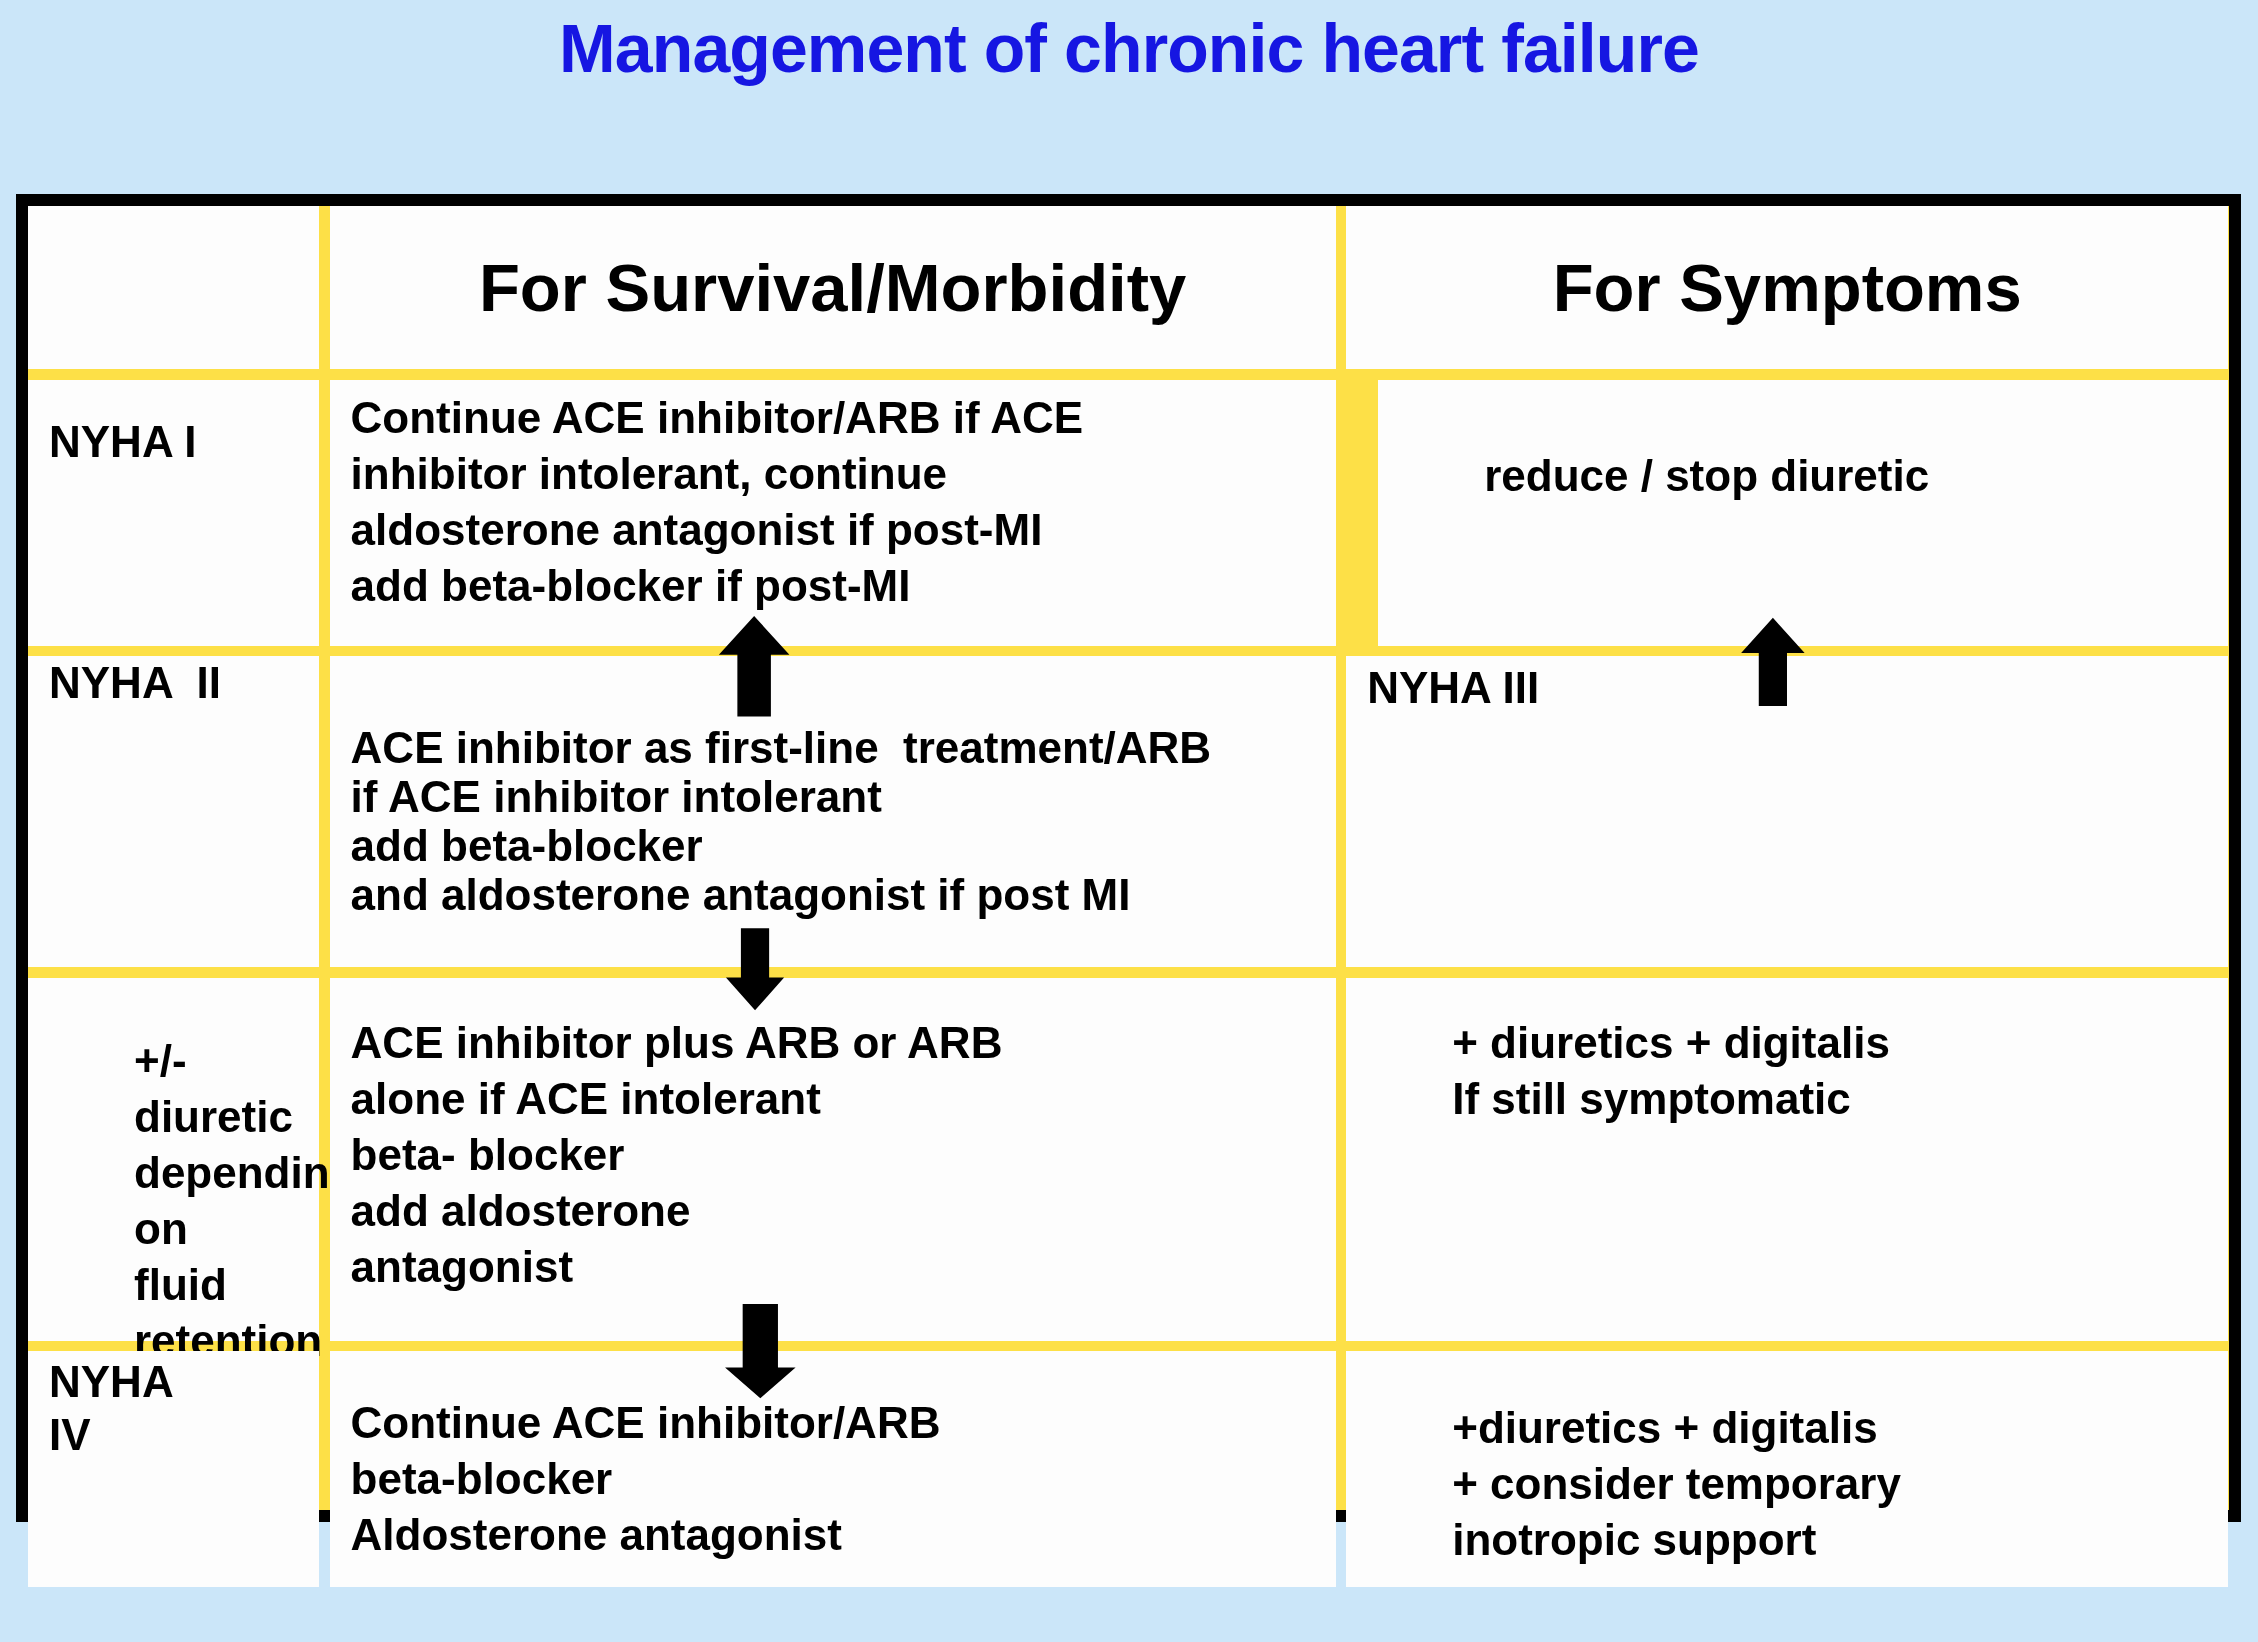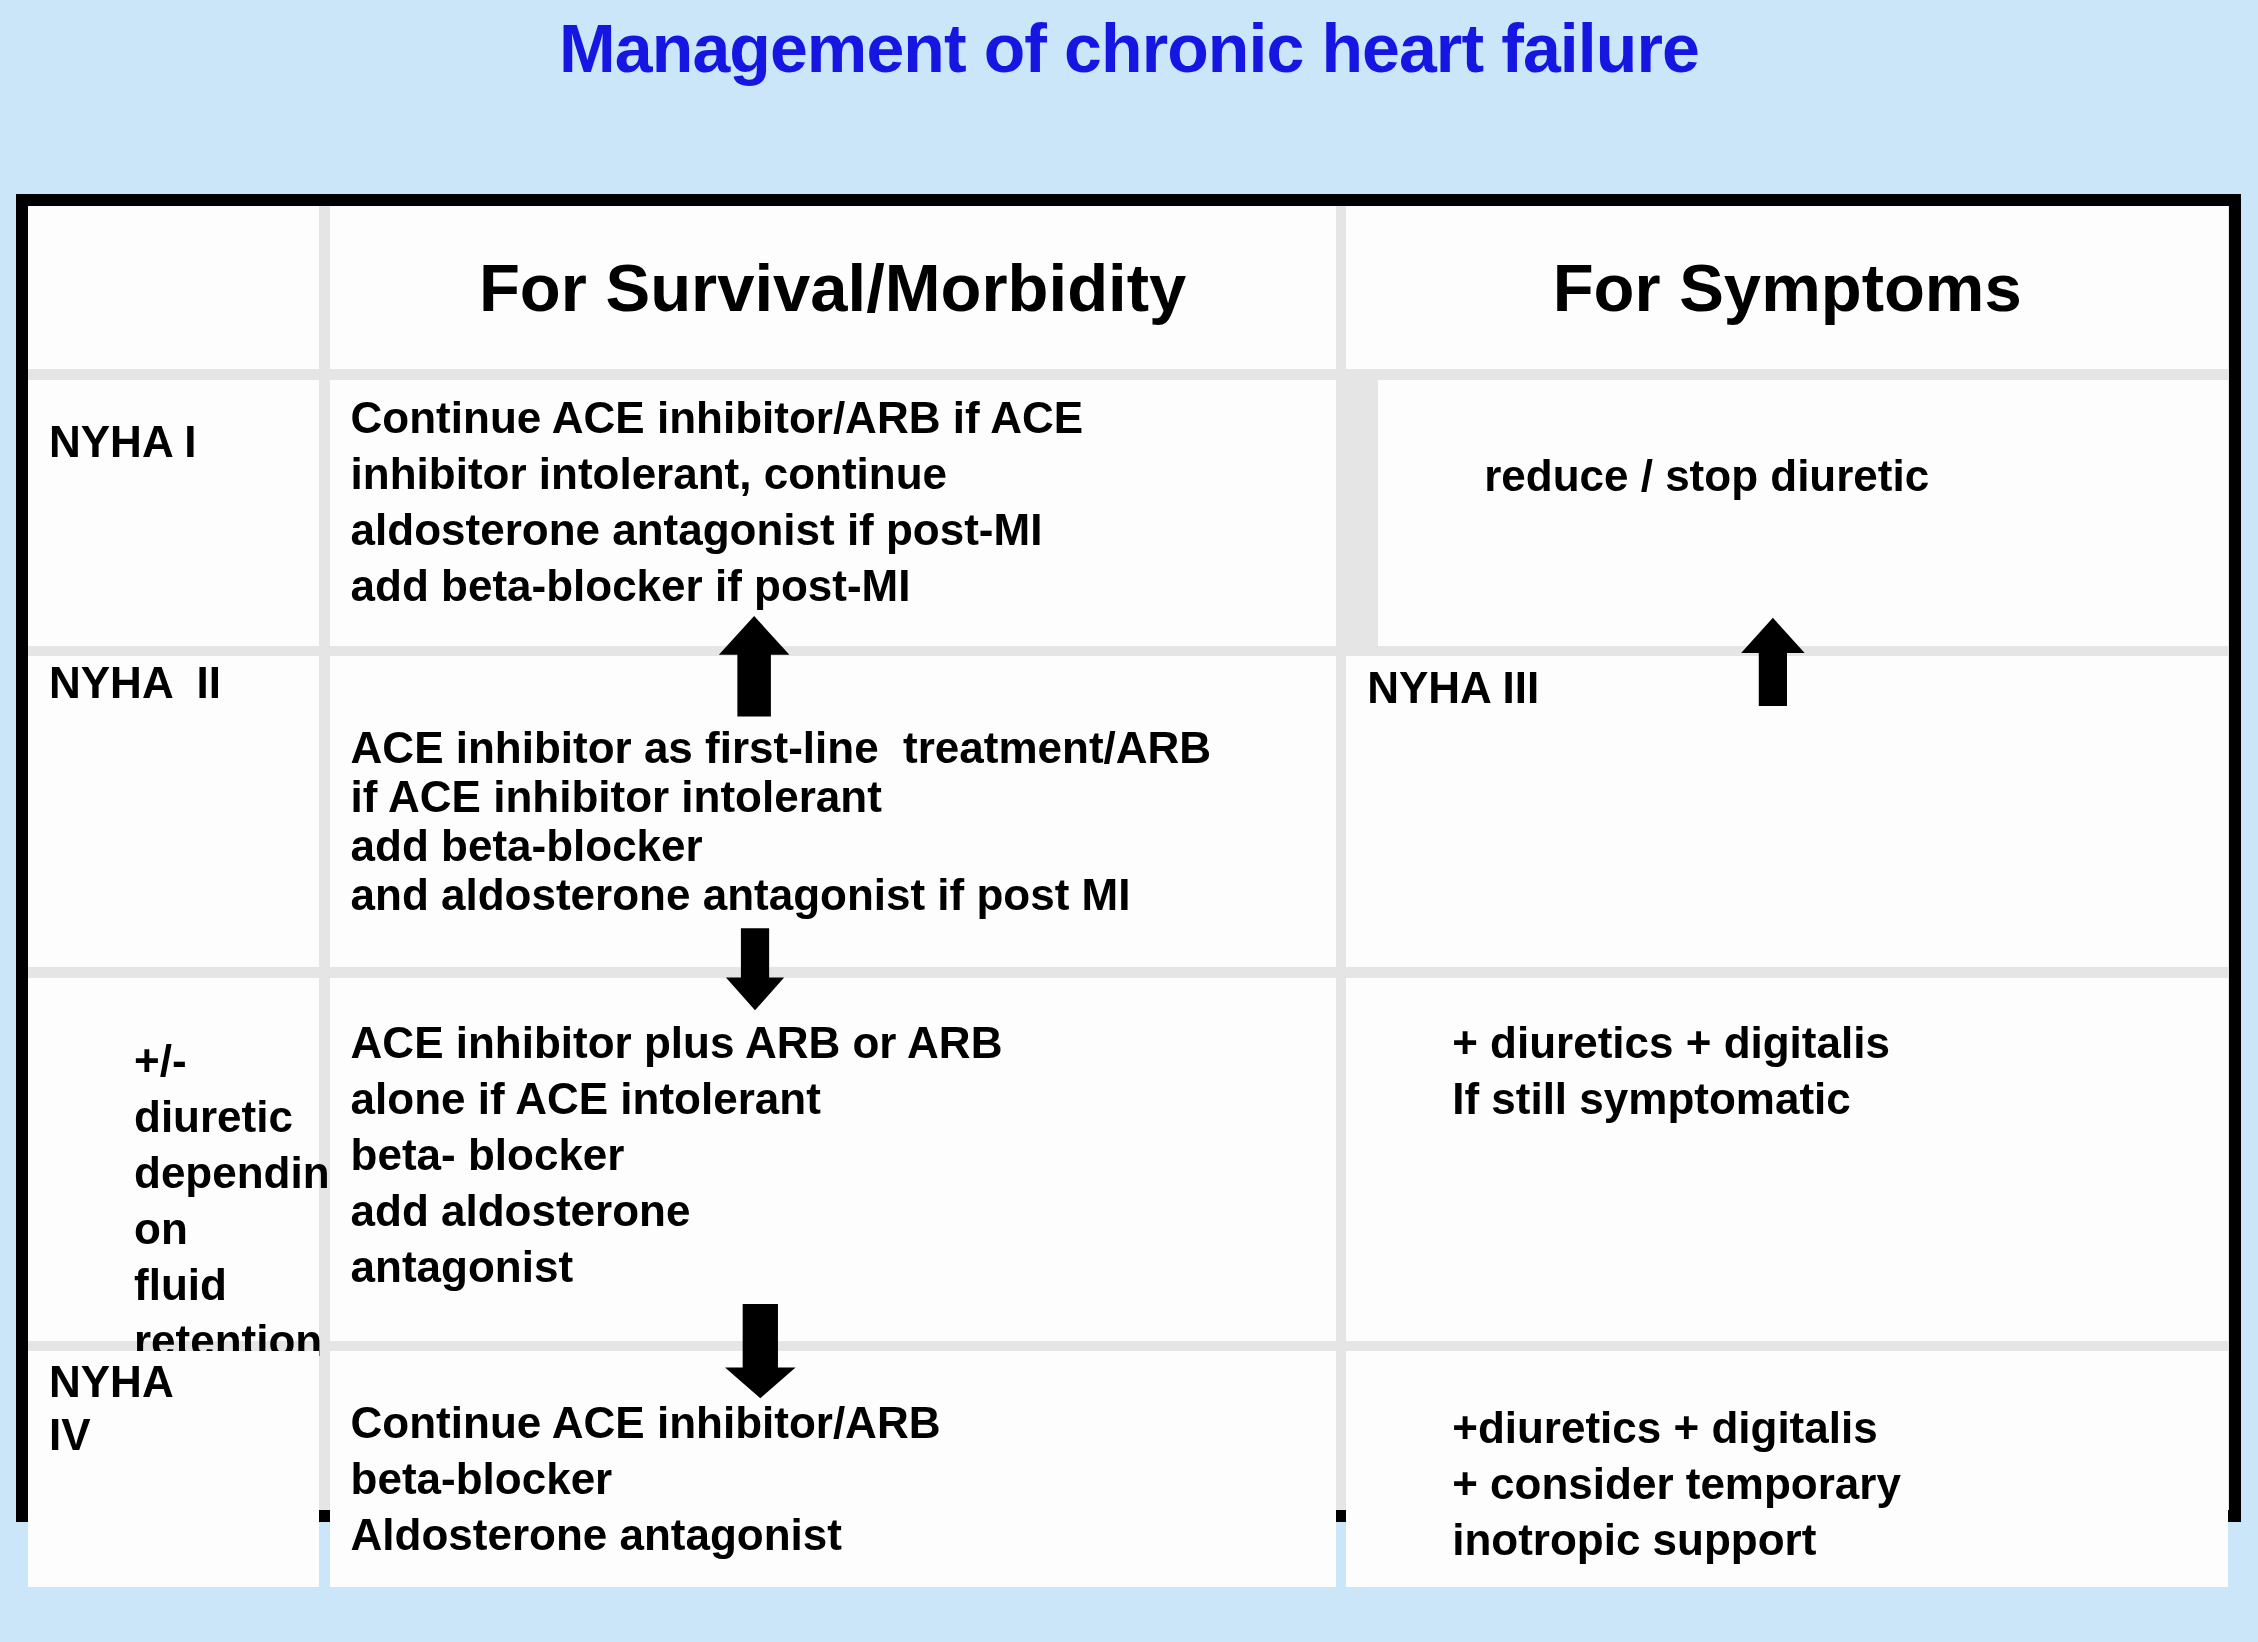--- a/index.html
+++ b/index.html
@@ -19,21 +19,21 @@
     font-size:68px;line-height:97px;
     letter-spacing:-0.9px;
     color:#1616e2;
     white-space:nowrap;
   }
   .hf-table{
     position:absolute;left:16px;top:194px;
     width:2225px;height:1328px;
     box-sizing:border-box;
     border:12.4px solid #000;
-    background:#e5e5e5;
+    background:#fde047;
     display:grid;
     grid-template-columns:291px 1006px 882px;
     grid-template-rows:163px 266px 311px 363px 236px;
     gap:10.6px;
   }
   .cell{
     background:#fdfdfd;
     box-sizing:border-box;
     white-space:pre-wrap;
     font-size:44px;

